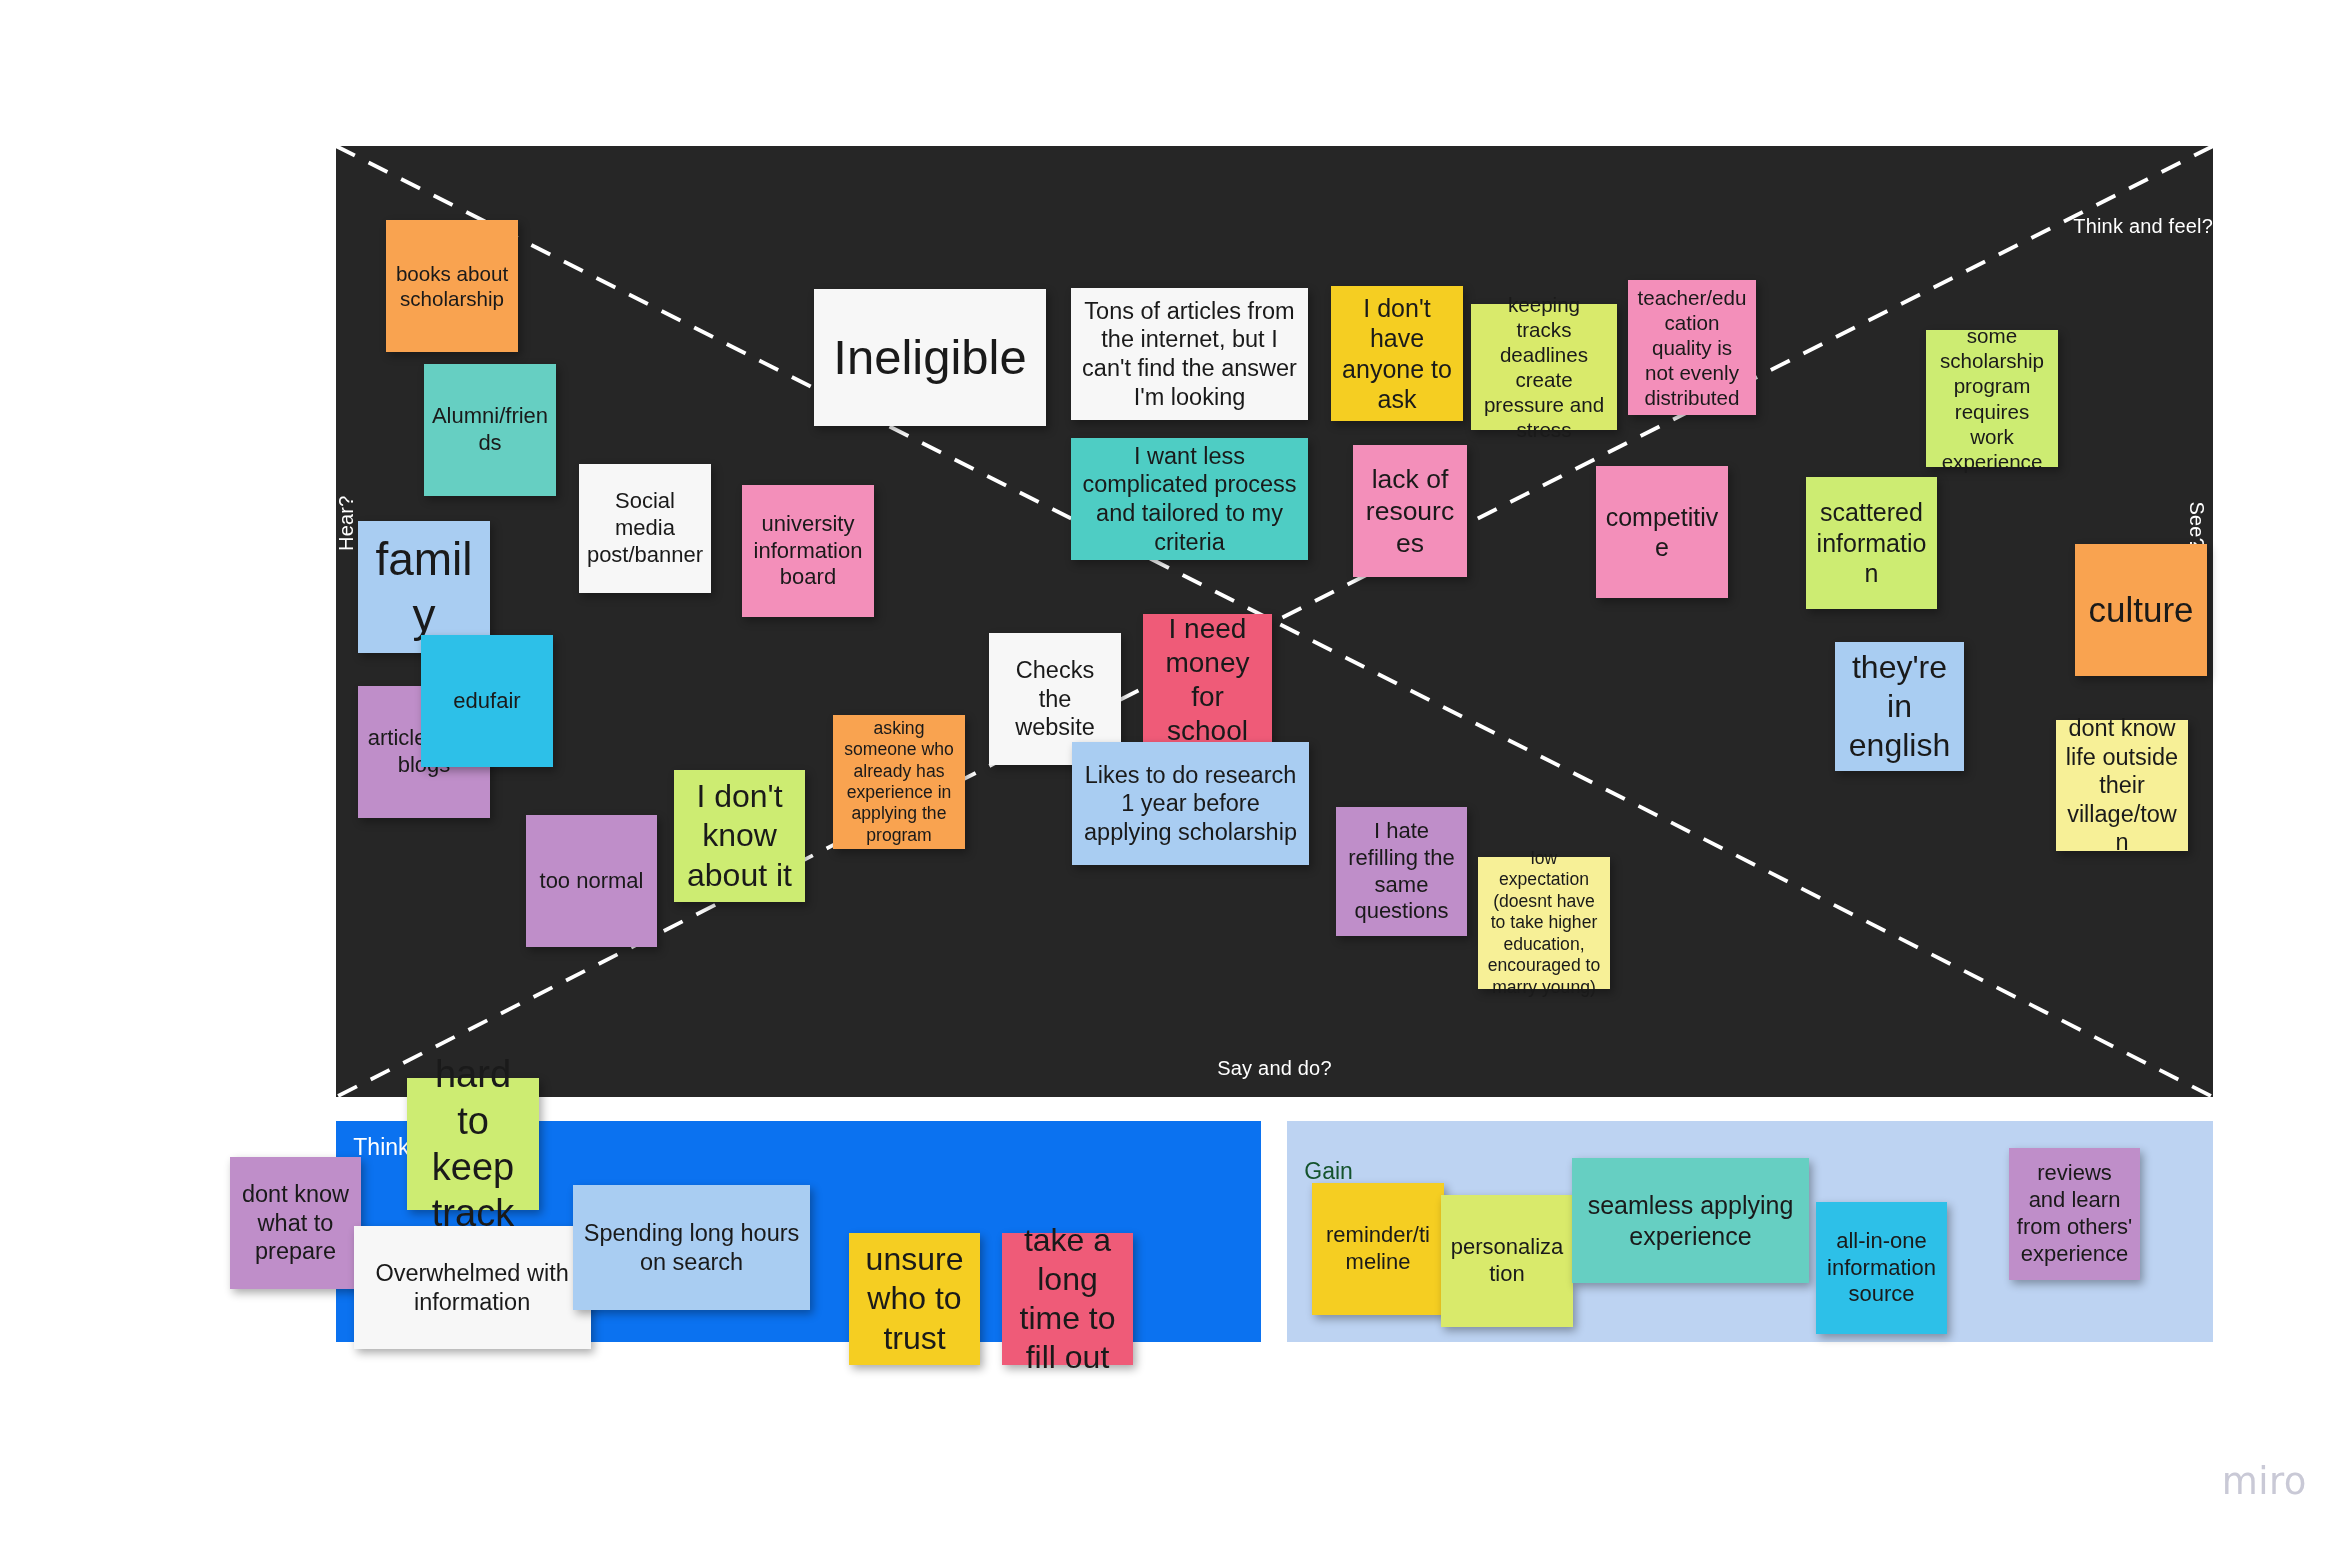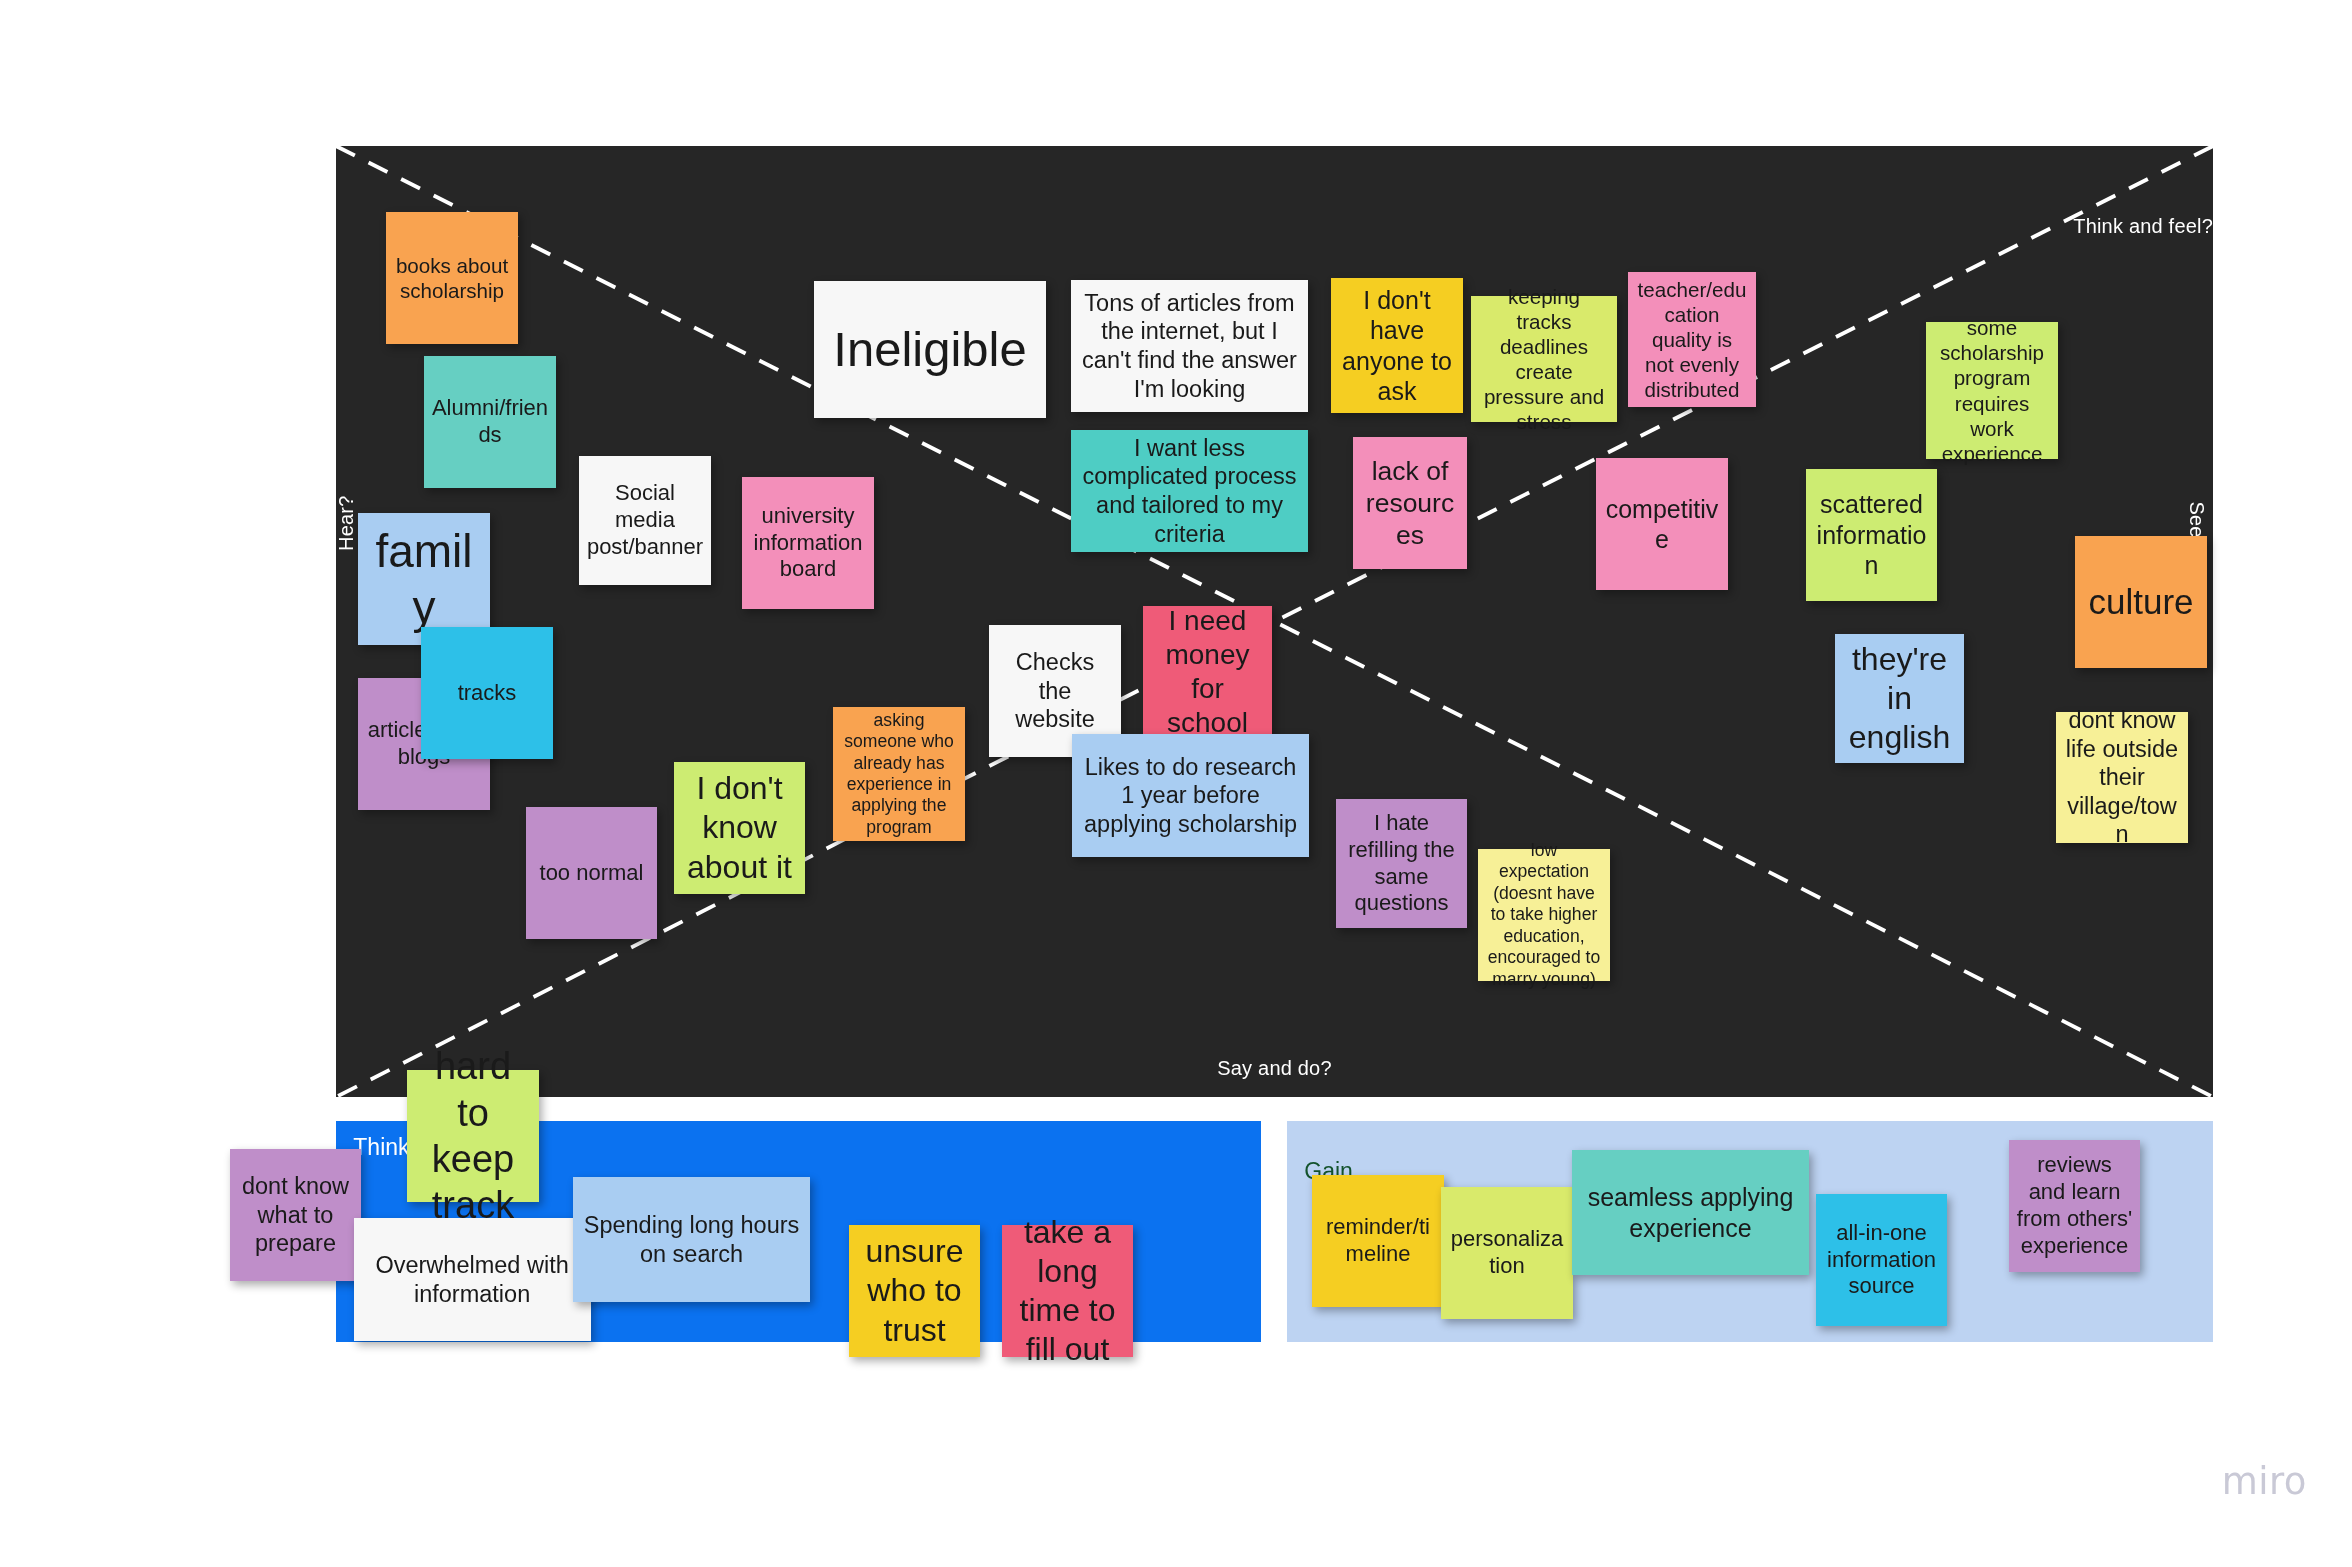--- a/index.html
+++ b/index.html
@@ -27,21 +27,21 @@
   #lbl-hear{left:-1px;top:405px;transform:rotate(-90deg);transform-origin:left top;}
   #lbl-see{right:5.8px;top:403px;transform:rotate(90deg);transform-origin:right top;}
 
   
   .note{
     position:absolute;box-sizing:border-box;
     display:flex;align-items:center;
     text-align:center;color:#1a1a1a;
     padding:5.8px 7.7px;line-height:1.22;
     box-shadow:2.9px 3.8px 8.6px rgba(0,0,0,.33);
-    word-wrap:break-word;overflow-wrap:anywhere;
+    word-wrap:break-word;overflow-wrap:anywhere;margin-top:8px;
   }
   .note span{display:block;width:100%;}
 
   
   #pain-panel{
     position:absolute;left:336px;top:1121px;width:925px;height:221px;
     background:#0b72f0;
   }
   #gain-panel{
     position:absolute;left:1287px;top:1121px;width:926px;height:221px;
@@ -121,21 +121,21 @@
         <div class="note" style="left: 22px; top: 367px; width: 132px; height: 132px; background: rgb(169, 205, 242); font-size: 46px;">
           <span>family</span>
         </div>
         <div class="note" style="left: 1739px; top: 390px; width: 132px; height: 132px; background: rgb(249, 163, 80); font-size: 35px;">
           <span>culture</span>
         </div>
         <div class="note" style="left: 22px; top: 532px; width: 132px; height: 132px; background: rgb(191, 142, 201); font-size: 22px;">
           <span>articles and blogs</span>
         </div>
         <div class="note" style="left: 85px; top: 481px; width: 132px; height: 132px; background: rgb(45, 192, 232); font-size: 22px;">
-          <span>tracks</span>
+          <span>edufair</span>
         </div>
         <div class="note" style="left: 1499px; top: 488px; width: 129px; height: 129px; background: rgb(169, 205, 242); font-size: 32px;">
           <span>they're in english</span>
         </div>
         <div class="note" style="left: 653px; top: 479px; width: 132px; height: 132px; background: rgb(247, 247, 247); font-size: 23.5px;">
           <span>Checks the website</span>
         </div>
         <div class="note" style="left: 807px; top: 460px; width: 129px; height: 132px; background: rgb(239, 91, 120); font-size: 28px;">
           <span>I need money for school</span>
         </div>

